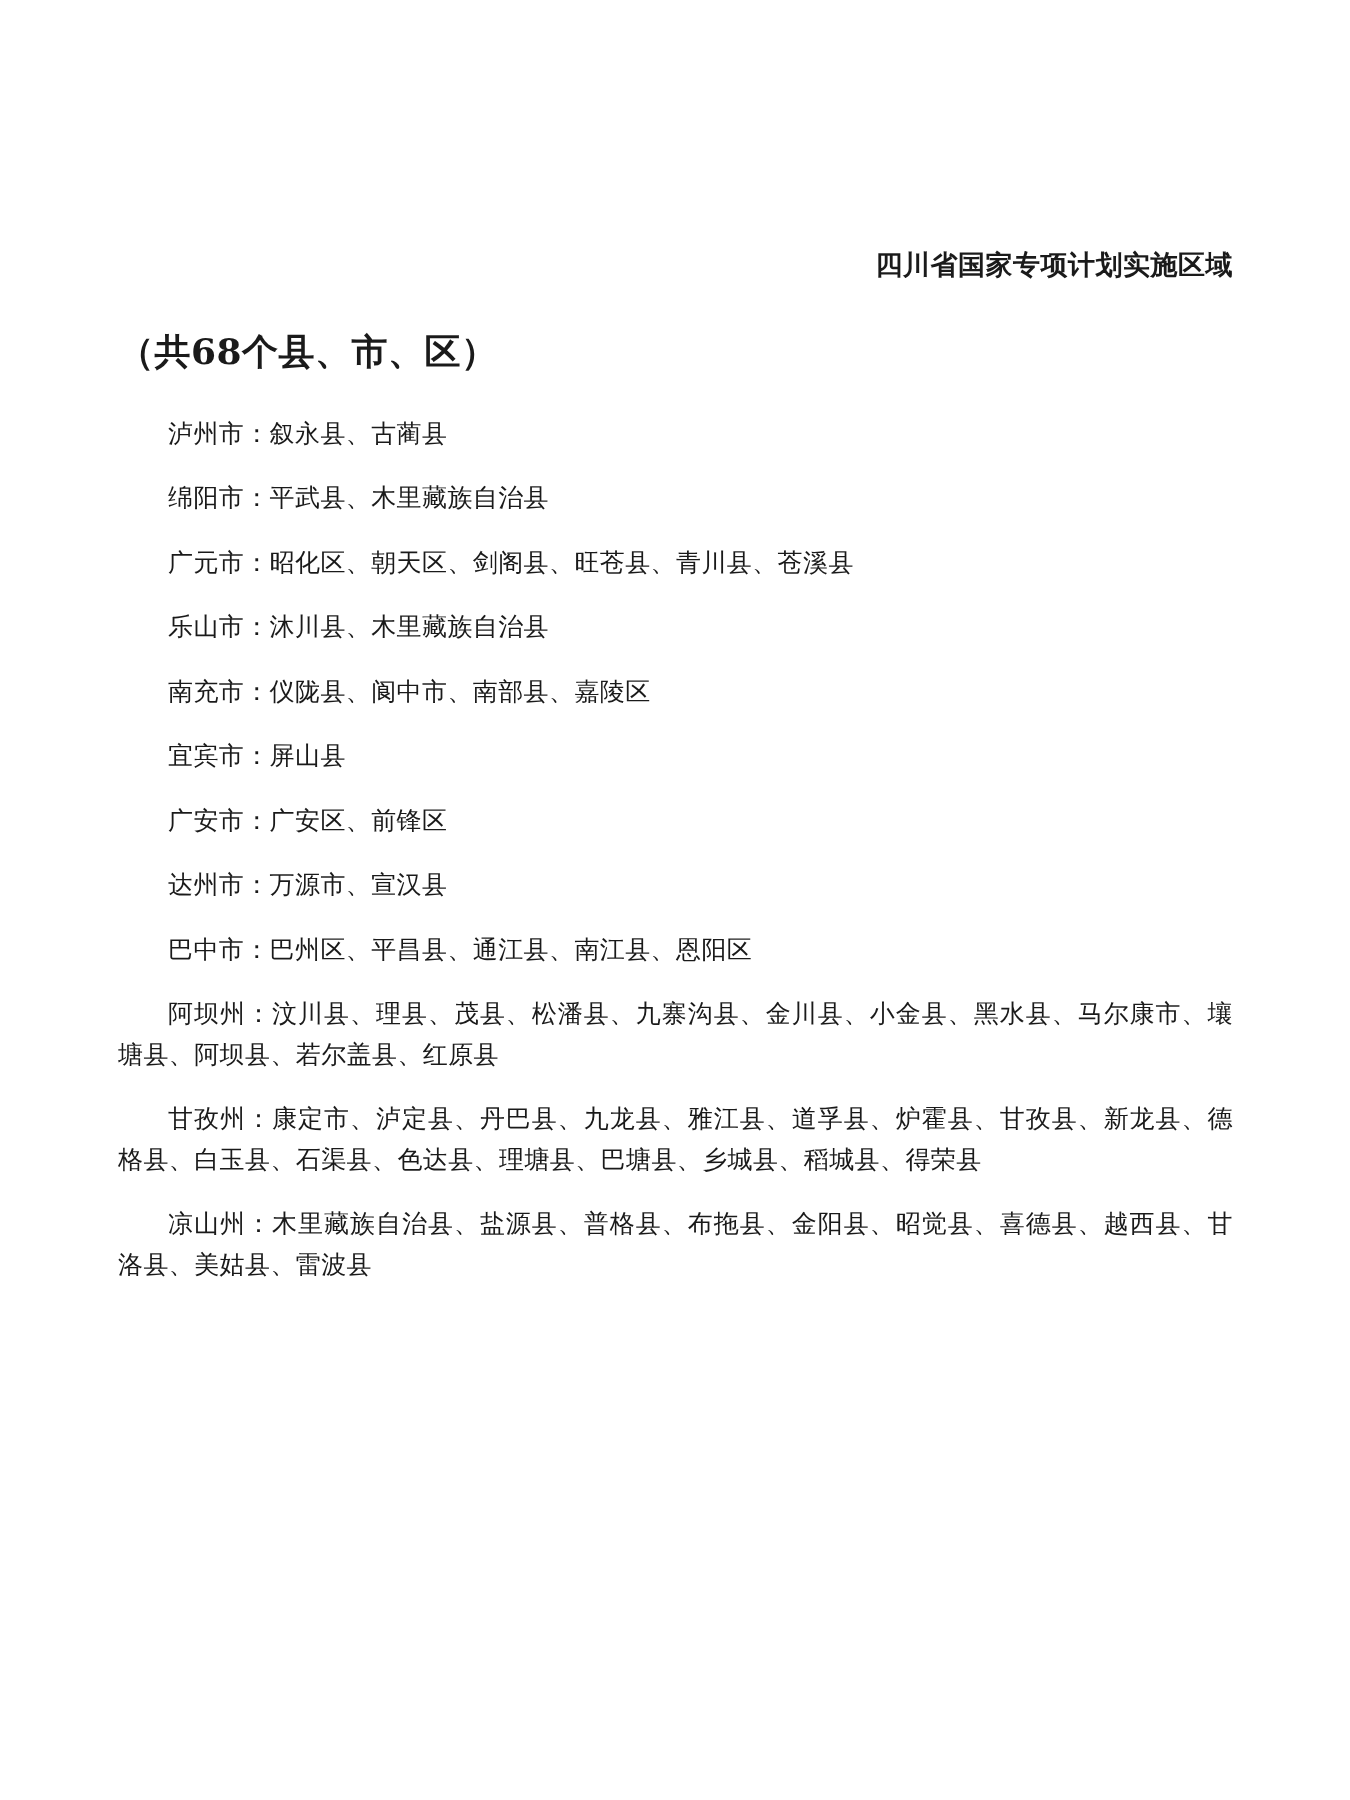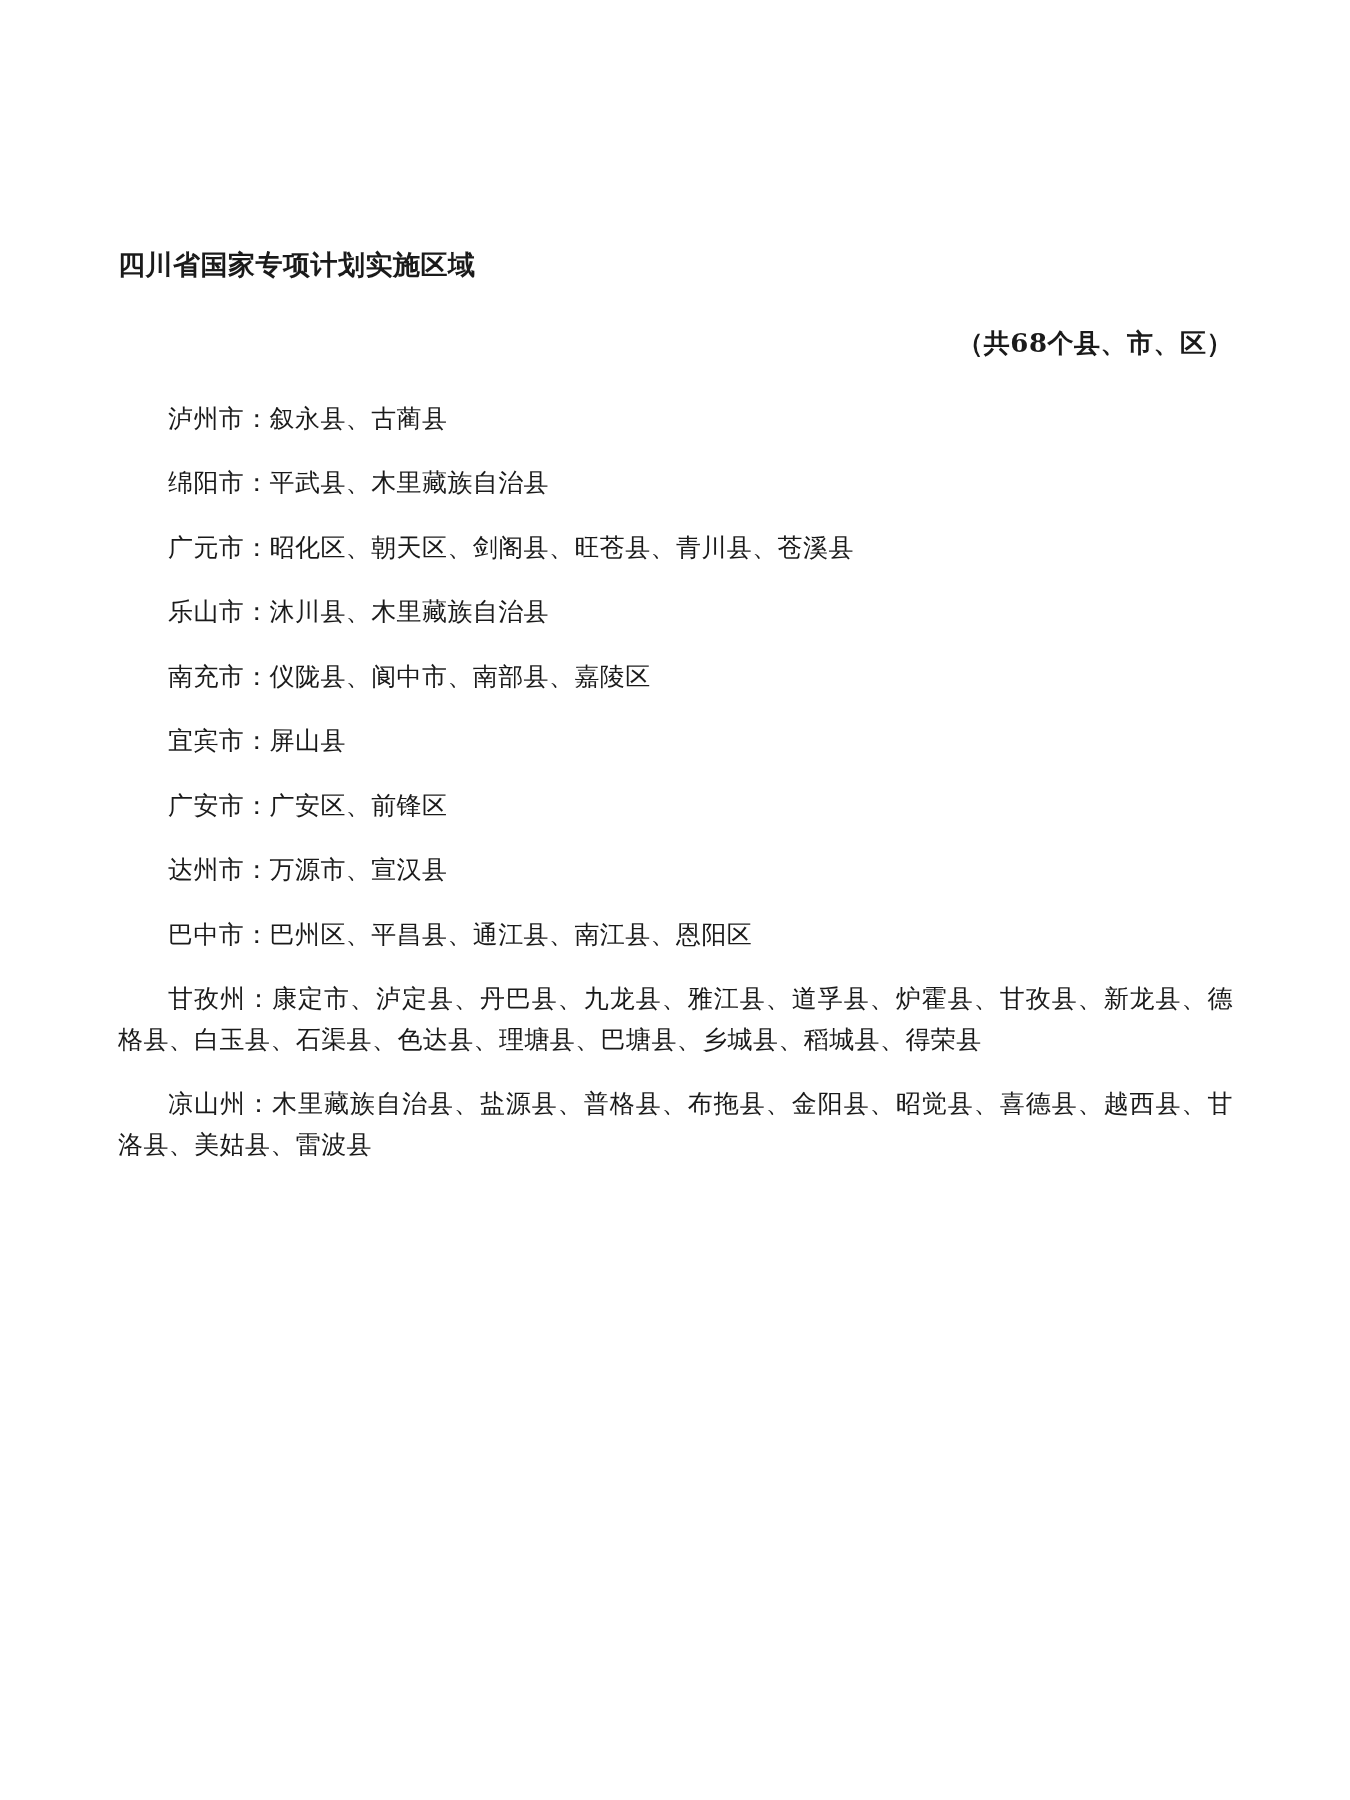--- a/index.html
+++ b/index.html
@@ -24,30 +24,30 @@
     padding: 0;
     box-sizing: border-box;
   }
   .content {
     position: absolute;
     left: 118px;
     top: 245px;
     width: 1115px;
   }
   .doc-title {
-    text-align: left;
+    text-align: right;
     font-size: 27px;
     font-weight: bold;
     letter-spacing: 0.5px;
     line-height: 1.5;
     margin: 0 0 38px 0;
   }
   .doc-subtitle {
-    text-align: right;
-    font-size: 26px;
+    text-align: left;
+    font-size: 36px;
     font-weight: bold;
     letter-spacing: 0.5px;
     line-height: 1.5;
     margin: 0 0 36px 0;
   }
   .region-line {
     font-size: 25px;
     line-height: 1.62;
     margin: 0 0 24px 0;
     text-indent: 2em;
@@ -69,16 +69,17 @@
 
     <p class="region-line">泸州市：叙永县、古蔺县</p>
     <p class="region-line">绵阳市：平武县、木里藏族自治县</p>
     <p class="region-line">广元市：昭化区、朝天区、剑阁县、旺苍县、青川县、苍溪县</p>
     <p class="region-line">乐山市：沐川县、木里藏族自治县</p>
     <p class="region-line">南充市：仪陇县、阆中市、南部县、嘉陵区</p>
     <p class="region-line">宜宾市：屏山县</p>
     <p class="region-line">广安市：广安区、前锋区</p>
     <p class="region-line">达州市：万源市、宣汉县</p>
     <p class="region-line">巴中市：巴州区、平昌县、通江县、南江县、恩阳区</p>
+    <p class="region-line">阿坝州：汶川县、理县、茂县、松潘县、九寨沟县、金川县、小金县、黑水县、马尔康市、壤塘县、阿坝县、若尔盖县、红原县</p>
     <p class="region-line">甘孜州：康定市、泸定县、丹巴县、九龙县、雅江县、道孚县、炉霍县、甘孜县、新龙县、德格县、白玉县、石渠县、色达县、理塘县、巴塘县、乡城县、稻城县、得荣县</p>
     <p class="region-line">凉山州：木里藏族自治县、盐源县、普格县、布拖县、金阳县、昭觉县、喜德县、越西县、甘洛县、美姑县、雷波县</p>
   </div>
 </div>
 
 </body></html>

